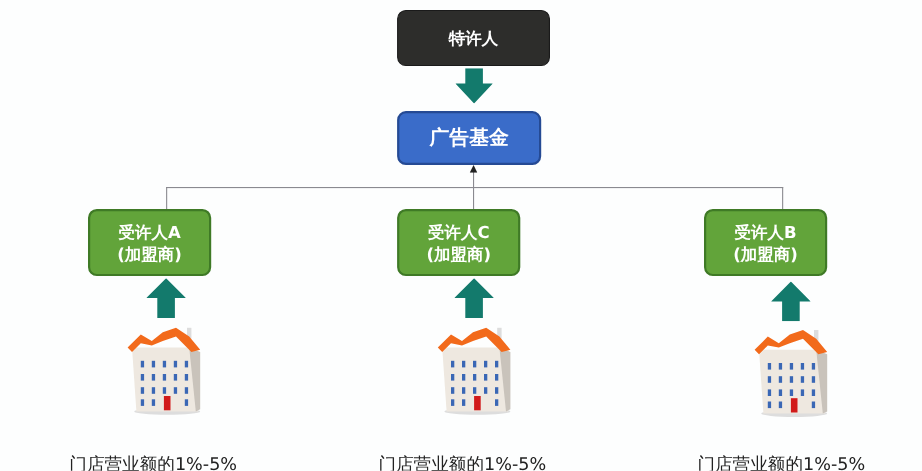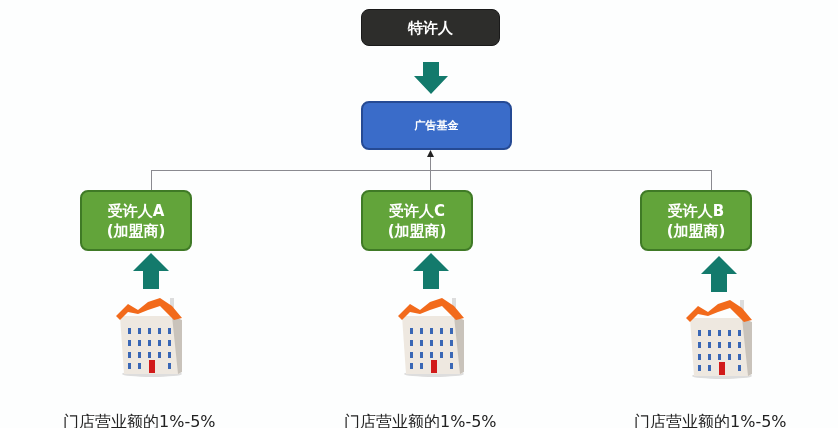--- a/index.html
+++ b/index.html
@@ -1,19 +1,19 @@
 <!DOCTYPE html>
 <html><head>
 <meta charset="utf-8">
 <style>
   html,body{margin:0;padding:0;}
   body{width:838px;height:428px;background:#fdfefe;position:relative;overflow:hidden;font-family:"DejaVu Sans",sans-serif;}
   .box{position:absolute;border-radius:8px;color:#fff;font-weight:bold;text-align:center;display:flex;flex-direction:column;justify-content:center;align-items:center;line-height:20px;font-size:15px;box-sizing:border-box;}
-  .dark{left:361px;top:9px;width:139px;height:37px;background:#2d2d2b;border:1px solid #1a1a1a;}
-  .blue{left:361px;top:101px;width:151px;height:49px;background:#3a6cc9;border:2px solid #254a94;font-size:11px;}
+  .dark{left:361px;top:9px;width:139px;height:51px;background:#2d2d2b;border:1px solid #1a1a1a;}
+  .blue{left:361px;top:101px;width:131px;height:49px;background:#3a6cc9;border:2px solid #254a94;font-size:18px;}
   .green{top:190px;width:112px;height:61px;background:#62a43a;border:2px solid #3f7a26;}
   .line{position:absolute;background:#8a8a90;}
   .arrow{position:absolute;}
   .label{position:absolute;top:412px;font-size:16px;color:#222;white-space:nowrap;}
   .house{position:absolute;}
 </style>
 </head>
 <body>
 
 <div class="box dark">

